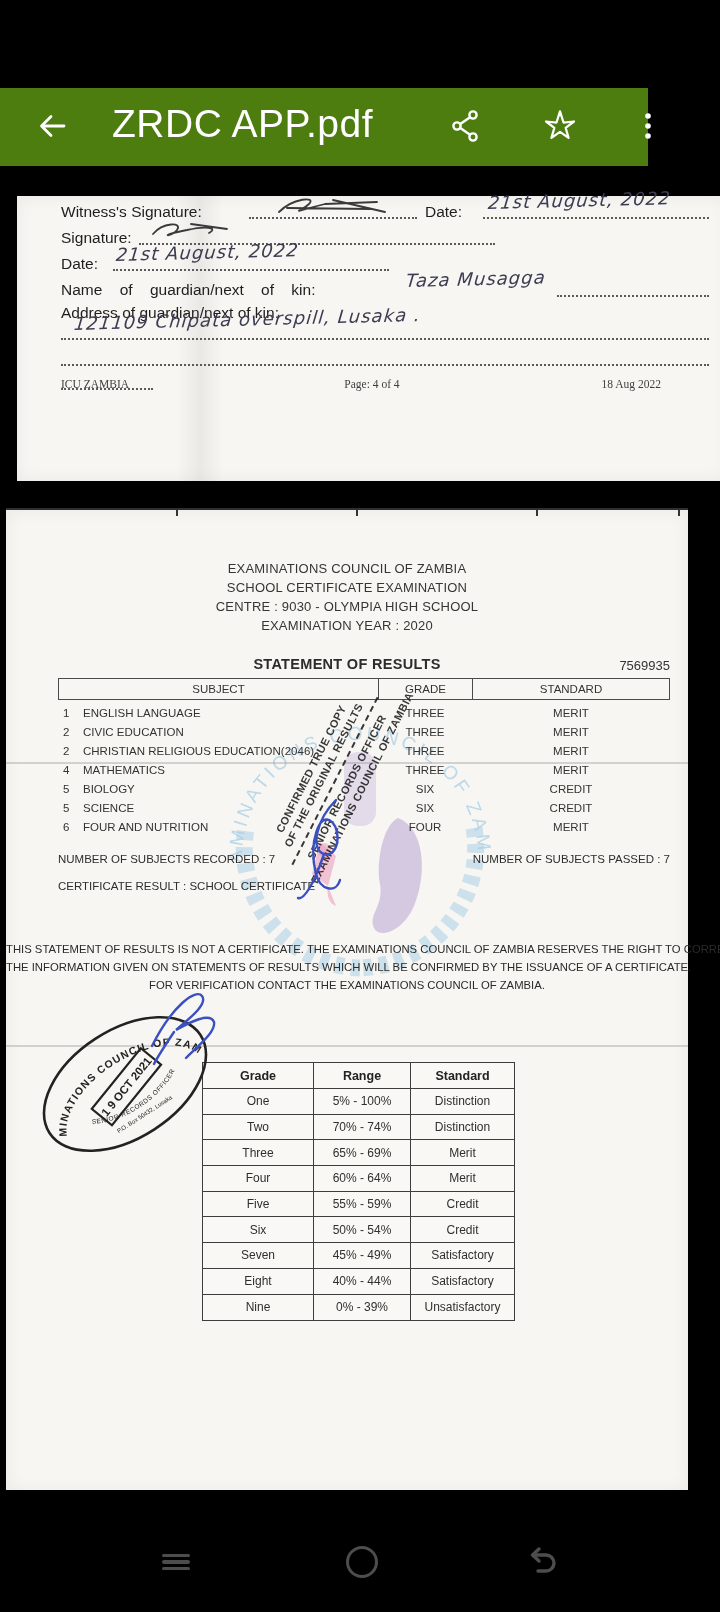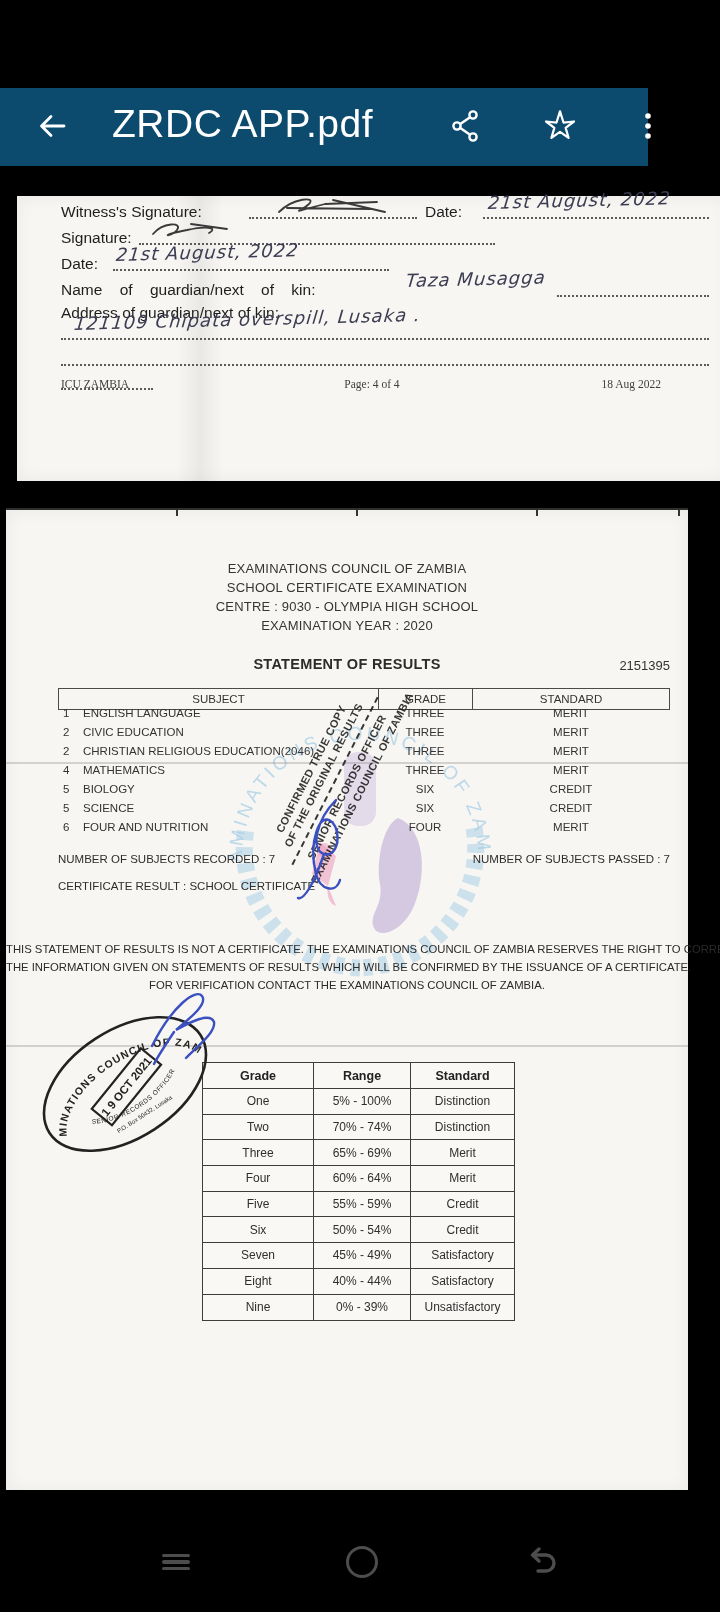--- a/index.html
+++ b/index.html
@@ -3,21 +3,21 @@
 <meta charset="utf-8">
 <style>
   html,body{margin:0;padding:0;}
   body{
     width:720px;height:1612px;position:relative;overflow:hidden;
     background:#000;font-family:"Liberation Sans",sans-serif;
     -webkit-font-smoothing:antialiased;
   }
   .abs{position:absolute;}
   
-  #app-bar{top:88px;left:0;width:648px;height:78px;background:#0c4a6e;}
+  #app-bar{top:88px;left:0;width:648px;height:78px;background:#4d7c0f;}
   #app-title{left:112px;top:14px;font-size:39px;color:#fff;letter-spacing:.5px;white-space:nowrap;}
   .bar-btn{width:56px;height:56px;top:10px;display:flex;align-items:center;justify-content:center;}
   
   .page{background:#f7f6f2;box-shadow:inset 0 0 18px rgba(0,0,0,.06);}
   #page1{top:196px;left:5px;width:710px;height:285px;margin-left:12px;}
   #page2{top:508px;left:6px;width:682px;height:982px;border-top:2px solid #2e2e2e;}
   .fold{top:0;bottom:0;width:46px;background:linear-gradient(90deg,rgba(150,150,150,0) 0%,rgba(150,150,150,.14) 50%,rgba(150,150,150,0) 100%);}
   .scanline{left:0;width:100%;height:2px;background:rgba(140,140,140,.35);}
   .tick{width:2px;height:6px;background:#333;top:0;}
   
@@ -27,21 +27,21 @@
         transform:skewX(-7deg) rotate(-1.5deg);transform-origin:left bottom;
         font-size:18px;letter-spacing:1px;white-space:nowrap;}
   .foot{font-family:"Liberation Serif",serif;font-size:11.5px;color:#3e3e3e;white-space:nowrap;}
   
   .ctr{left:0;width:100%;text-align:center;}
   .hline{font-size:13px;color:#353535;line-height:19px;letter-spacing:.2px;}
   #statement-title{font-size:14.5px;font-weight:bold;color:#2c2c2c;letter-spacing:.3px;}
   #serial{right:18px;width:90px;text-align:right;font-size:13px;color:#333;}
   
   #results-head{left:52px;top:168px;width:612px;height:22px;display:flex;
-     border:1.5px solid #4a4a4a;box-sizing:border-box;font-size:11.5px;color:#333;margin-top:10px;}
+     border:1.5px solid #4a4a4a;box-sizing:border-box;font-size:11.5px;color:#333;}
   #results-head span{display:flex;align-items:center;justify-content:center;box-sizing:border-box;}
   .rc1{width:320px;border-right:1.5px solid #4a4a4a;}
   .rc2{width:94px;border-right:1.5px solid #4a4a4a;}
   .rc3{flex:1;}
   #results-body{left:52px;top:193px;width:612px;}
   .rrow{display:flex;height:19px;align-items:center;font-size:11.5px;color:#333;}
   .rno{width:20px;padding-left:5px;}
   .rsub{width:295px;}
   .rgr{width:94px;text-align:center;}
   .rst{flex:1;text-align:center;}
@@ -167,21 +167,21 @@
   <div class="abs scanline" style="top:535px;z-index:2;"></div>
 
   <div class="abs ctr" style="top:49px;z-index:3;">
     <div class="hline">EXAMINATIONS COUNCIL OF ZAMBIA</div>
     <div class="hline">SCHOOL CERTIFICATE EXAMINATION</div>
     <div class="hline">CENTRE : 9030 - OLYMPIA HIGH SCHOOL</div>
     <div class="hline">EXAMINATION YEAR : 2020</div>
   </div>
 
   <div class="abs ctr" id="statement-title" style="top:146px;z-index:3;">STATEMENT OF RESULTS</div>
-  <div class="abs" id="serial" style="top:148px;z-index:3;">2151395</div>
+  <div class="abs" id="serial" style="top:148px;z-index:3;">7569935</div>
 
   <div class="abs" id="results-head" style="z-index:3;">
     <span class="rc1">SUBJECT</span>
     <span class="rc2">GRADE</span>
     <span class="rc3">STANDARD</span>
   </div>
 
   <div class="abs" id="results-body" style="z-index:3;">
       <div class="rrow">
         <span class="rno">1</span>

